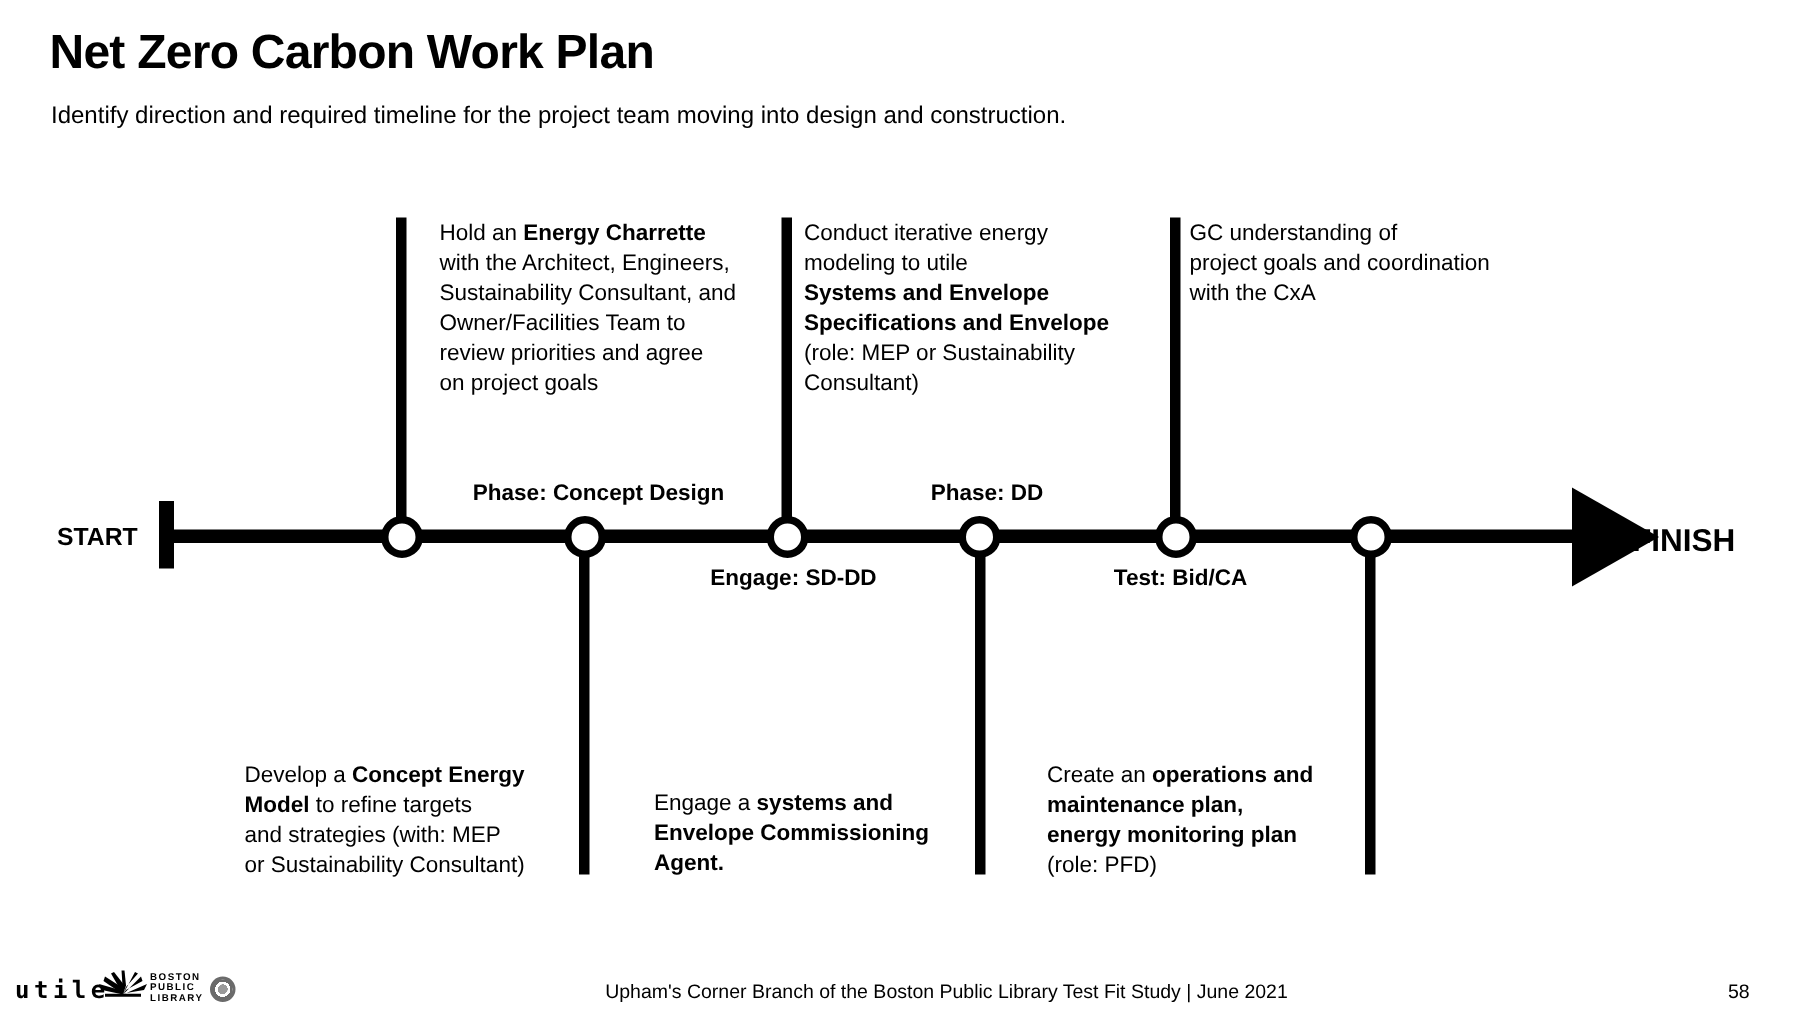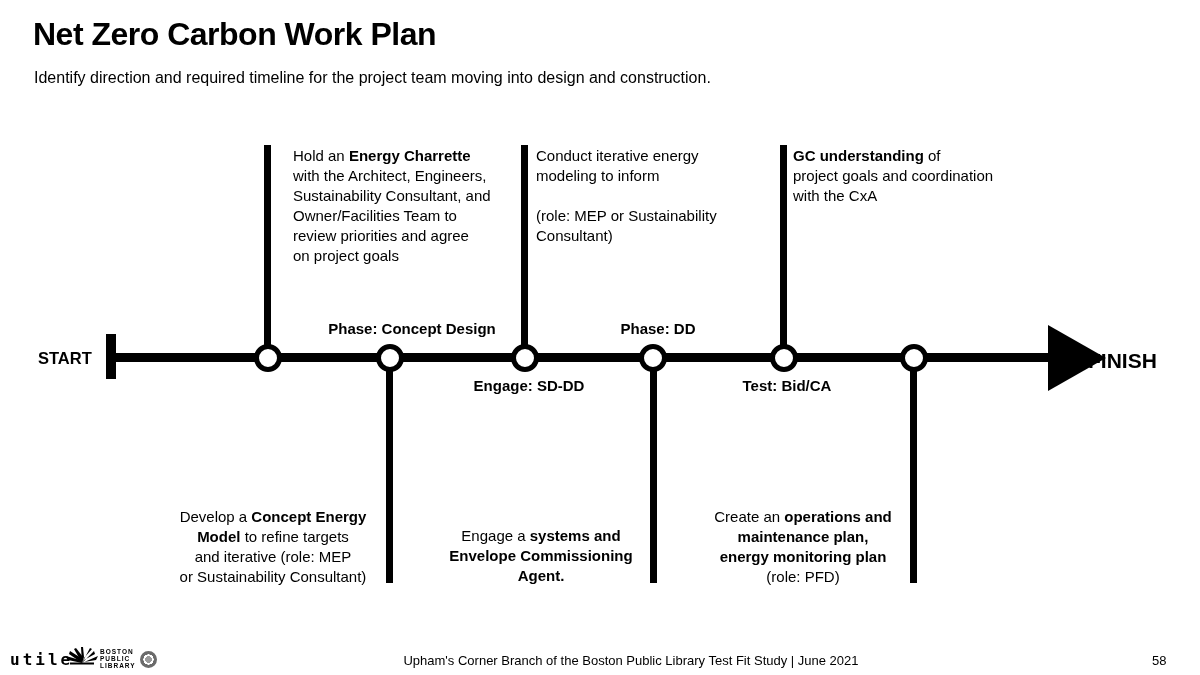--- a/index.html
+++ b/index.html
@@ -48,31 +48,31 @@
   .node-2 { left: 376px; }
   .node-3 { left: 511px; }
   .node-4 { left: 639px; }
   .node-5 { left: 770px; }
   .node-6 { left: 900px; }
 
   .phase {
     font-size: 15px; font-weight: bold; white-space: nowrap;
     transform: translateX(-50%);
   }
-  .phase-concept { left: 412px; top: 320px; }
+  .phase-concept { left: 399px; top: 320px; }
   .phase-sddd    { left: 529px; top: 377px; }
   .phase-dd      { left: 658px; top: 320px; }
   .phase-bidca   { left: 787px; top: 377px; }
 
   
   .note {
     font-size: 15px; line-height: 20px;
     white-space: pre-line;
   }
-  .note.right { text-align: center; }
+  .note.right { text-align: left; }
   .note-1 { left: 277px; top: 146px; width: 235px; margin-left: 16px; }
   .note-2 { left: 163px; top: 507px; width: 220px; }
   .note-3 { left: 536px; top: 146px; width: 235px; }
   .note-4 { left: 436px; top: 526px; width: 210px; }
   .note-5 { left: 793px; top: 146px; width: 242px; }
   .note-6 { left: 698px; top: 507px; width: 210px; }
 
   
   .utile-logo {
     left: 10px; top: 650px;
@@ -127,31 +127,32 @@
 <div class="abs phase phase-bidca">Test: Bid/CA</div>
 
 <div class="abs note note-1"><span>Hold an </span><span style="font-weight: bold;">Energy Charrette</span><span>
 with the Architect, Engineers,
 Sustainability Consultant, and
 Owner/Facilities Team to
 review priorities and agree
 on project goals</span></div>
 <div class="abs note right note-2"><span>Develop a </span><span style="font-weight: bold;">Concept Energy
 Model</span><span> to refine targets
-and iterative (role: MEP
+and strategies (with: MEP
 or Sustainability Consultant)</span></div>
 <div class="abs note note-3"><span>Conduct iterative energy
-modeling to inform
-</span><span>
+modeling to utile
+</span><span style="font-weight: bold;">Systems and Envelope
+Specifications and Envelope</span><span>
 (role: MEP or Sustainability
 Consultant)</span></div>
 <div class="abs note right note-4"><span>Engage a </span><span style="font-weight: bold;">systems and
 Envelope Commissioning
 Agent.</span></div>
-<div class="abs note note-5"><span style="font-weight: bold;">GC understanding</span><span> of
+<div class="abs note note-5"><span style="font-weight: normal;">GC understanding</span><span> of
 project goals and coordination
 with the CxA</span></div>
 <div class="abs note right note-6"><span>Create an </span><span style="font-weight: bold;">operations and
 maintenance plan,
 energy monitoring plan</span><span>
 (role: PFD)</span></div>
 
 <div class="abs utile-logo">utile</div>
 
 <div class="abs bpl-logo">

